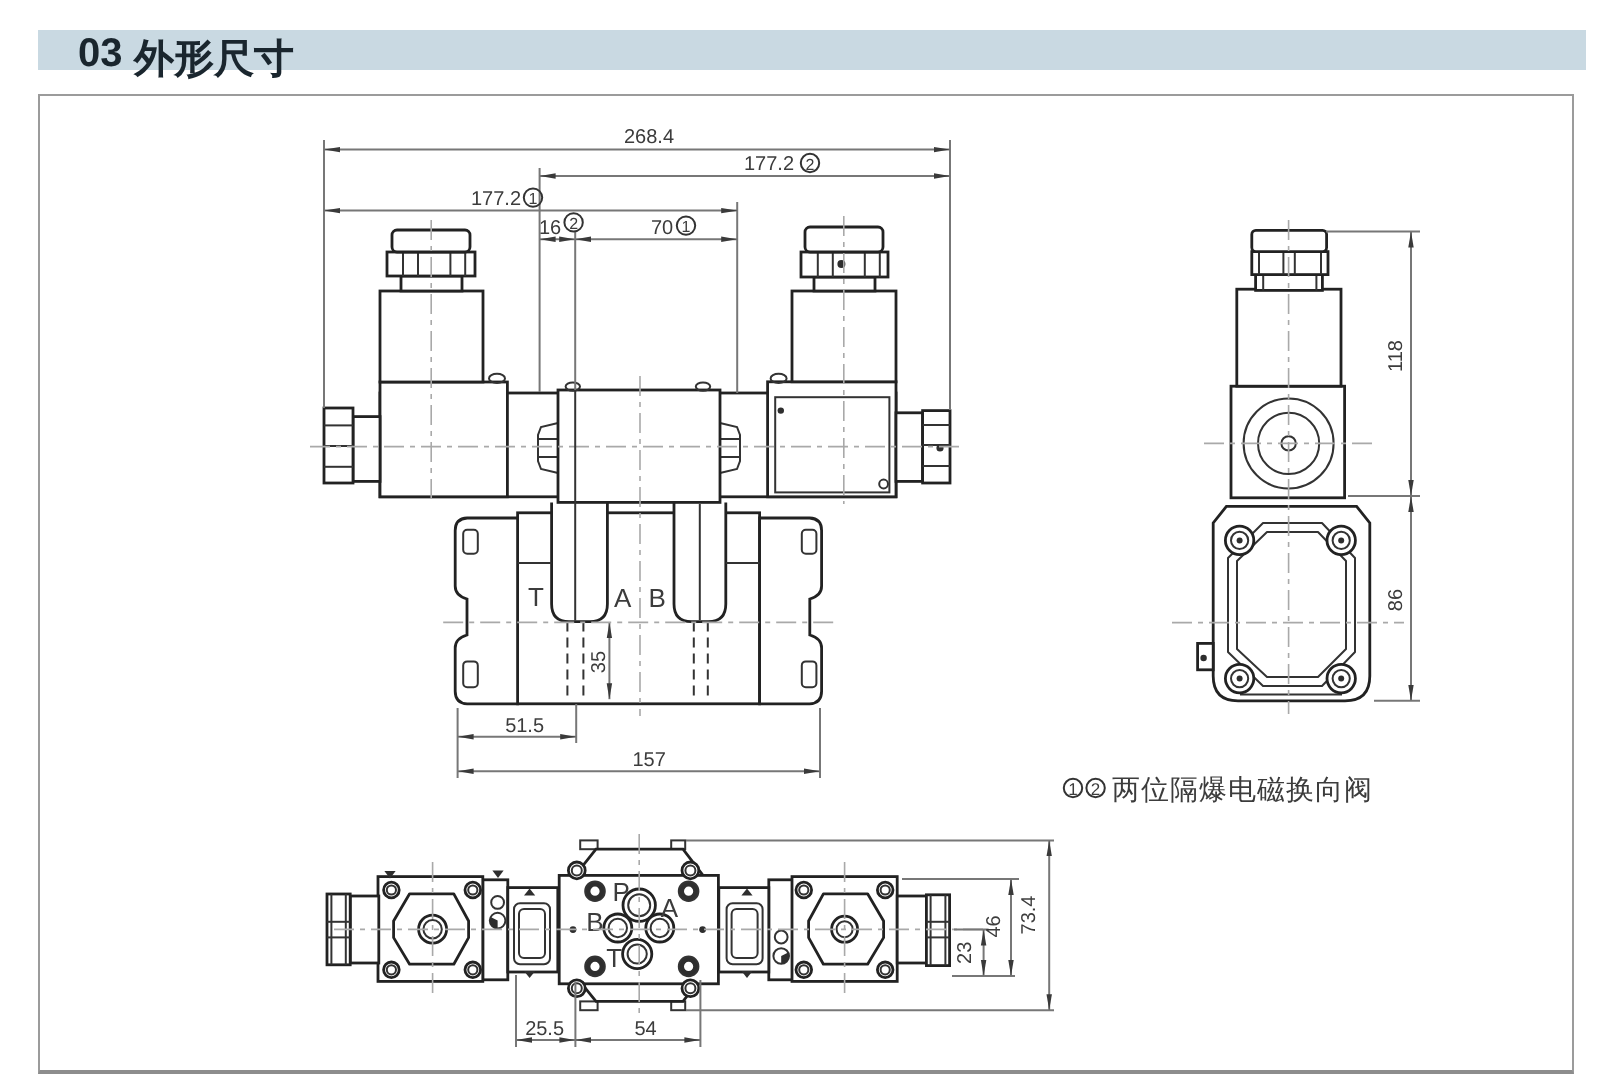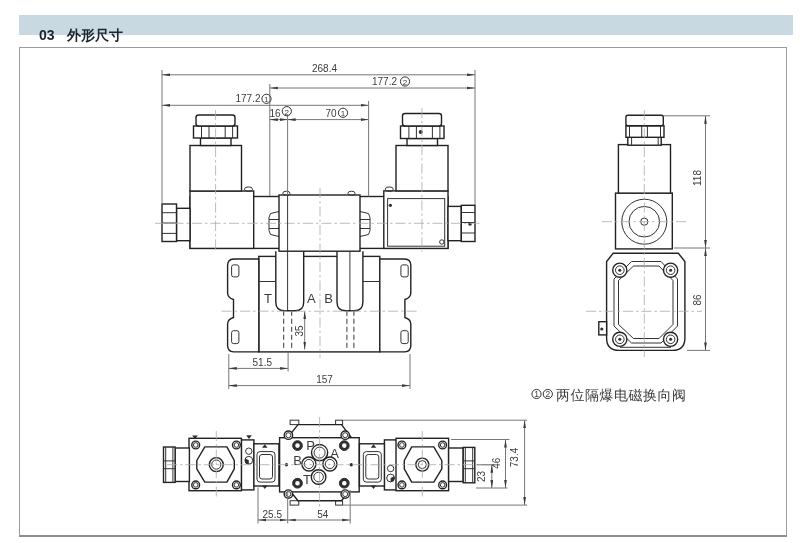--- a/index.html
+++ b/index.html
@@ -1,18 +1,18 @@
 <!DOCTYPE html>
 <html><head>
 <meta charset="utf-8">
 <style>
   html,body{margin:0;padding:0;background:#fff;width:800px;height:543px;overflow:hidden}
   body{transform:translateZ(0);will-change:transform}
   .hdr{position:absolute;left:19px;top:15px;width:774px;height:20px;background:#c9d9e2}
-  .hdr span{font-family:"Liberation Sans",sans-serif;font-weight:bold;font-size:14px;color:#1a262e;position:absolute;top:12px}
+  .hdr span{font-family:"Liberation Sans",sans-serif;font-weight:bold;font-size:20px;color:#1a262e;position:absolute;top:1px}
   .box{position:absolute;left:19px;top:47px;width:766px;height:487px;border:1px solid #9b9b9b;border-bottom:2px solid #8d8d8d}
   svg{position:absolute;left:0;top:0}
   text{font-family:"Liberation Sans",sans-serif;fill:#3c3c3c}
   .o{fill:none;stroke:#222;stroke-width:1.4}
   .w{fill:#fff;stroke:#222;stroke-width:1.4}
   .t{fill:none;stroke:#333;stroke-width:1.0}
   .d{fill:none;stroke:#777;stroke-width:1.0}
   .c{fill:none;stroke:#a9a9a9;stroke-width:0.8;stroke-dasharray:10 3 2.5 3}
 </style>
 </head>

